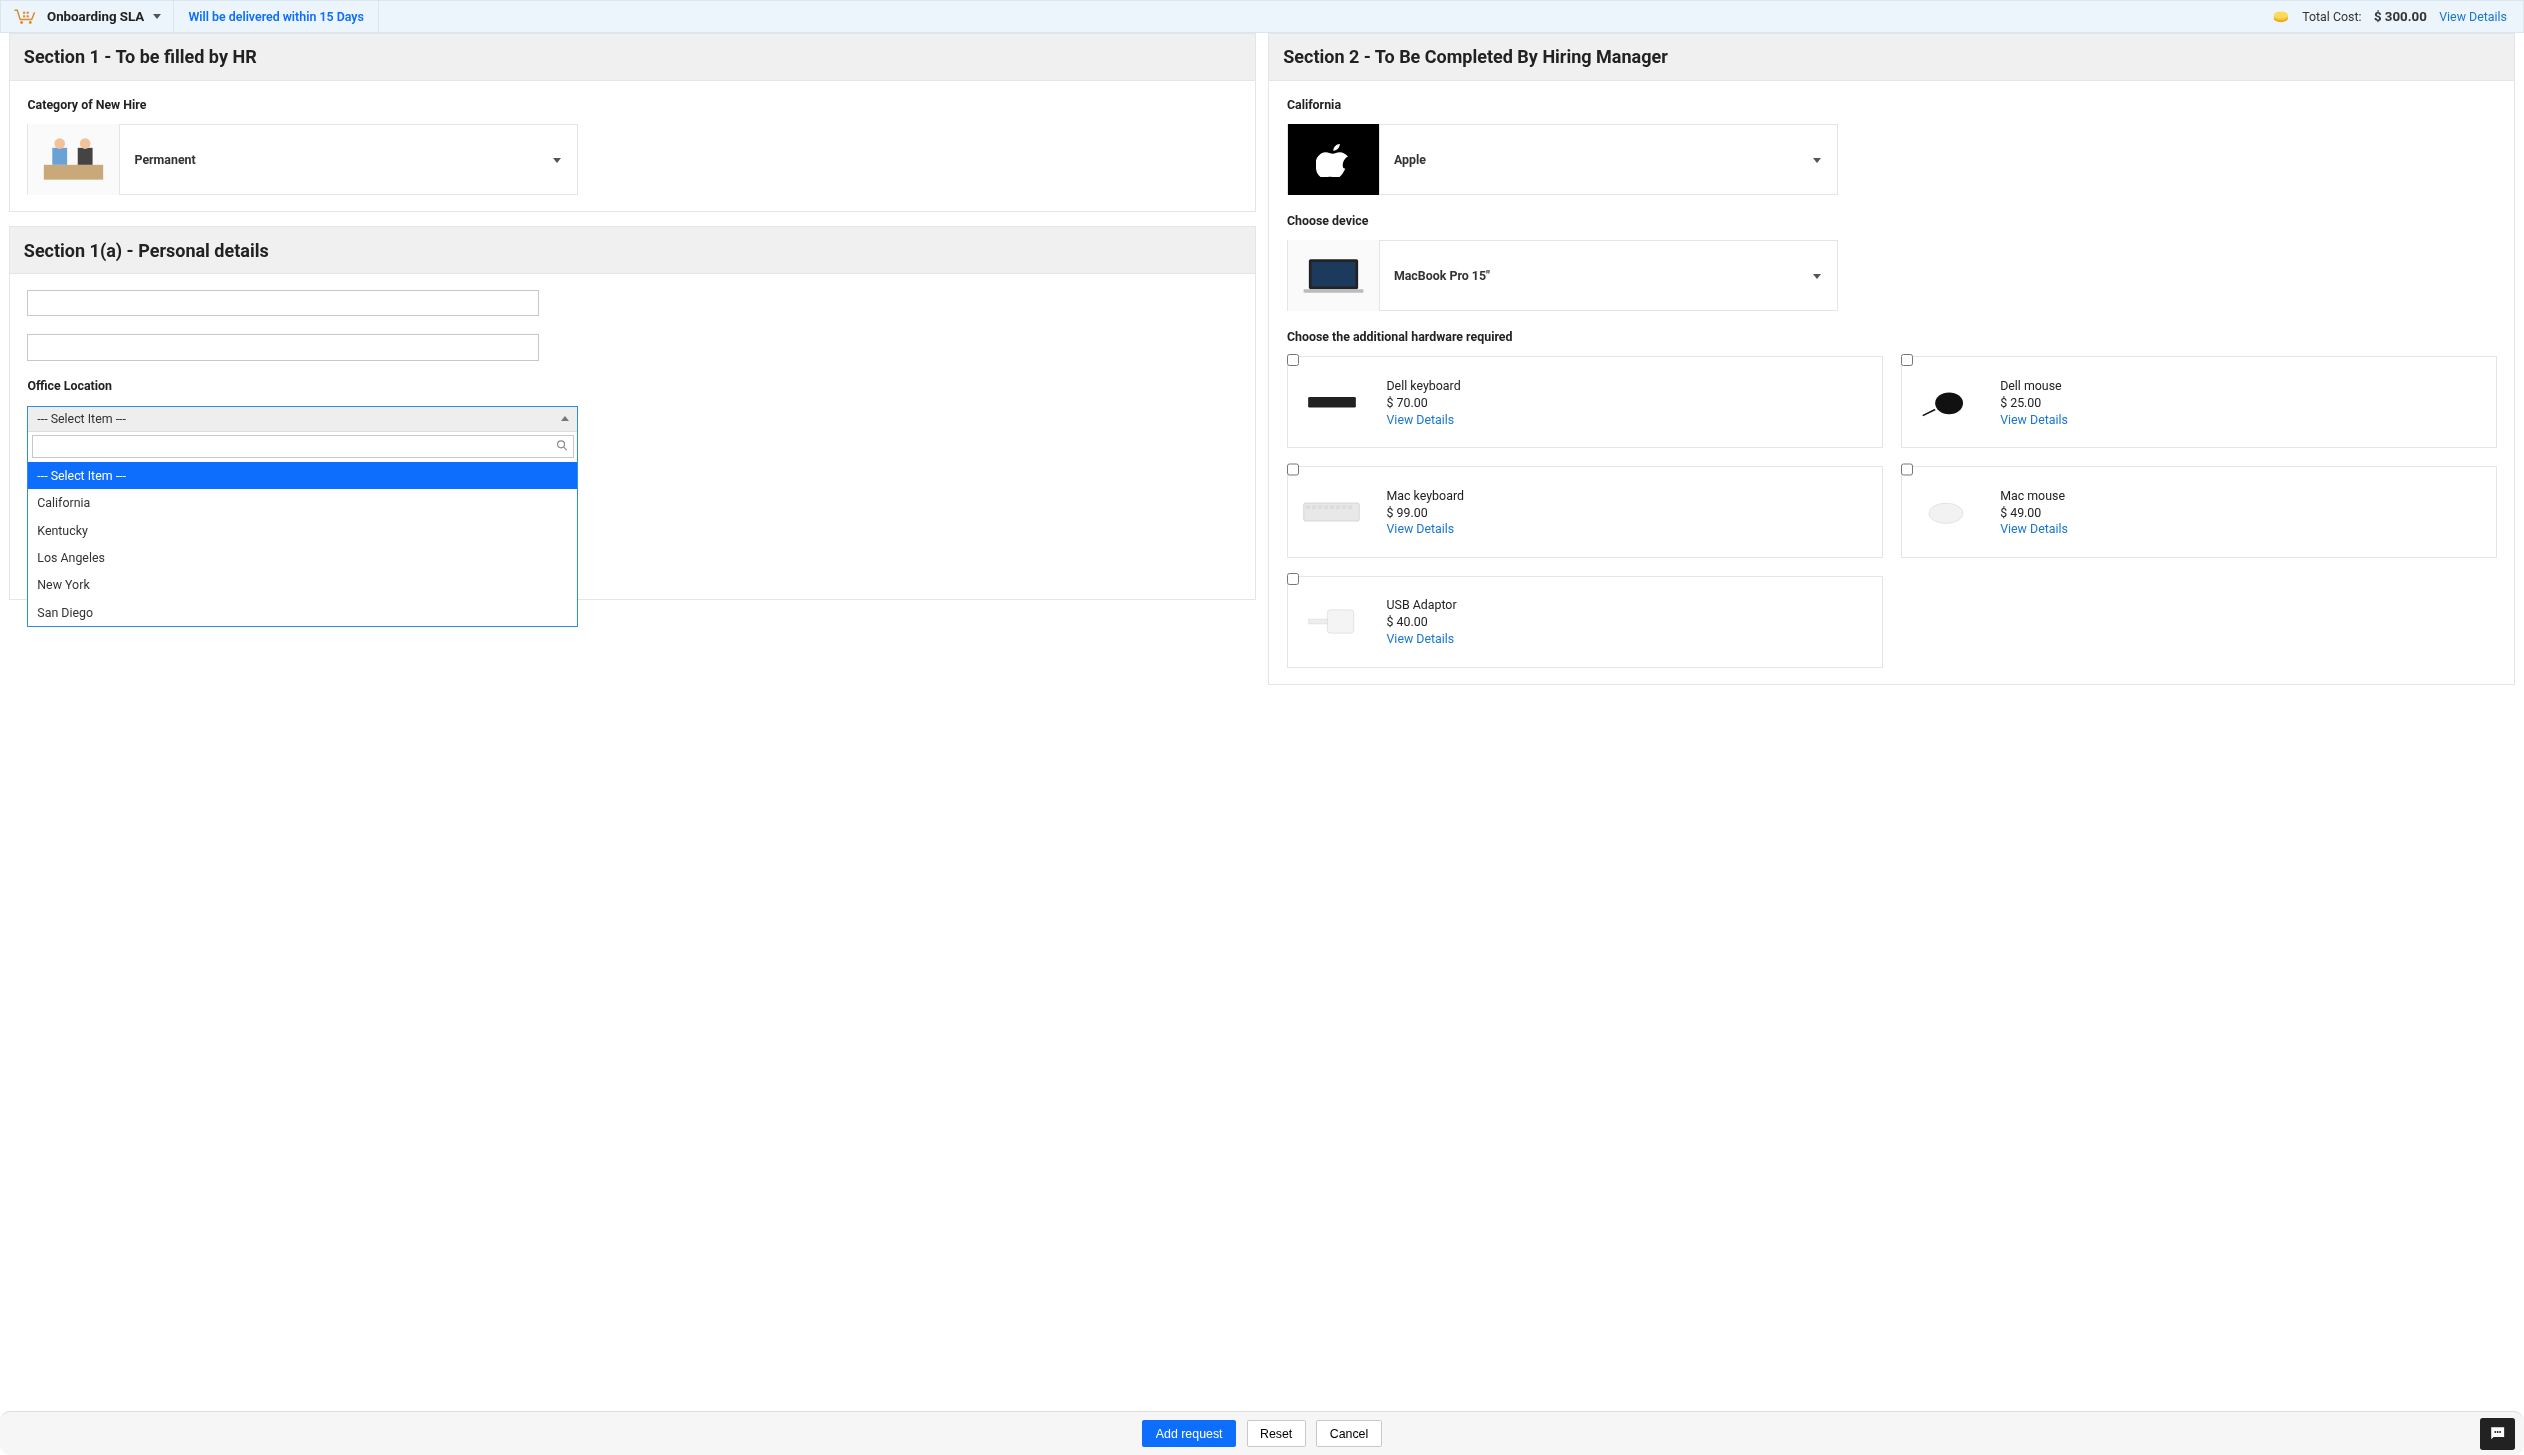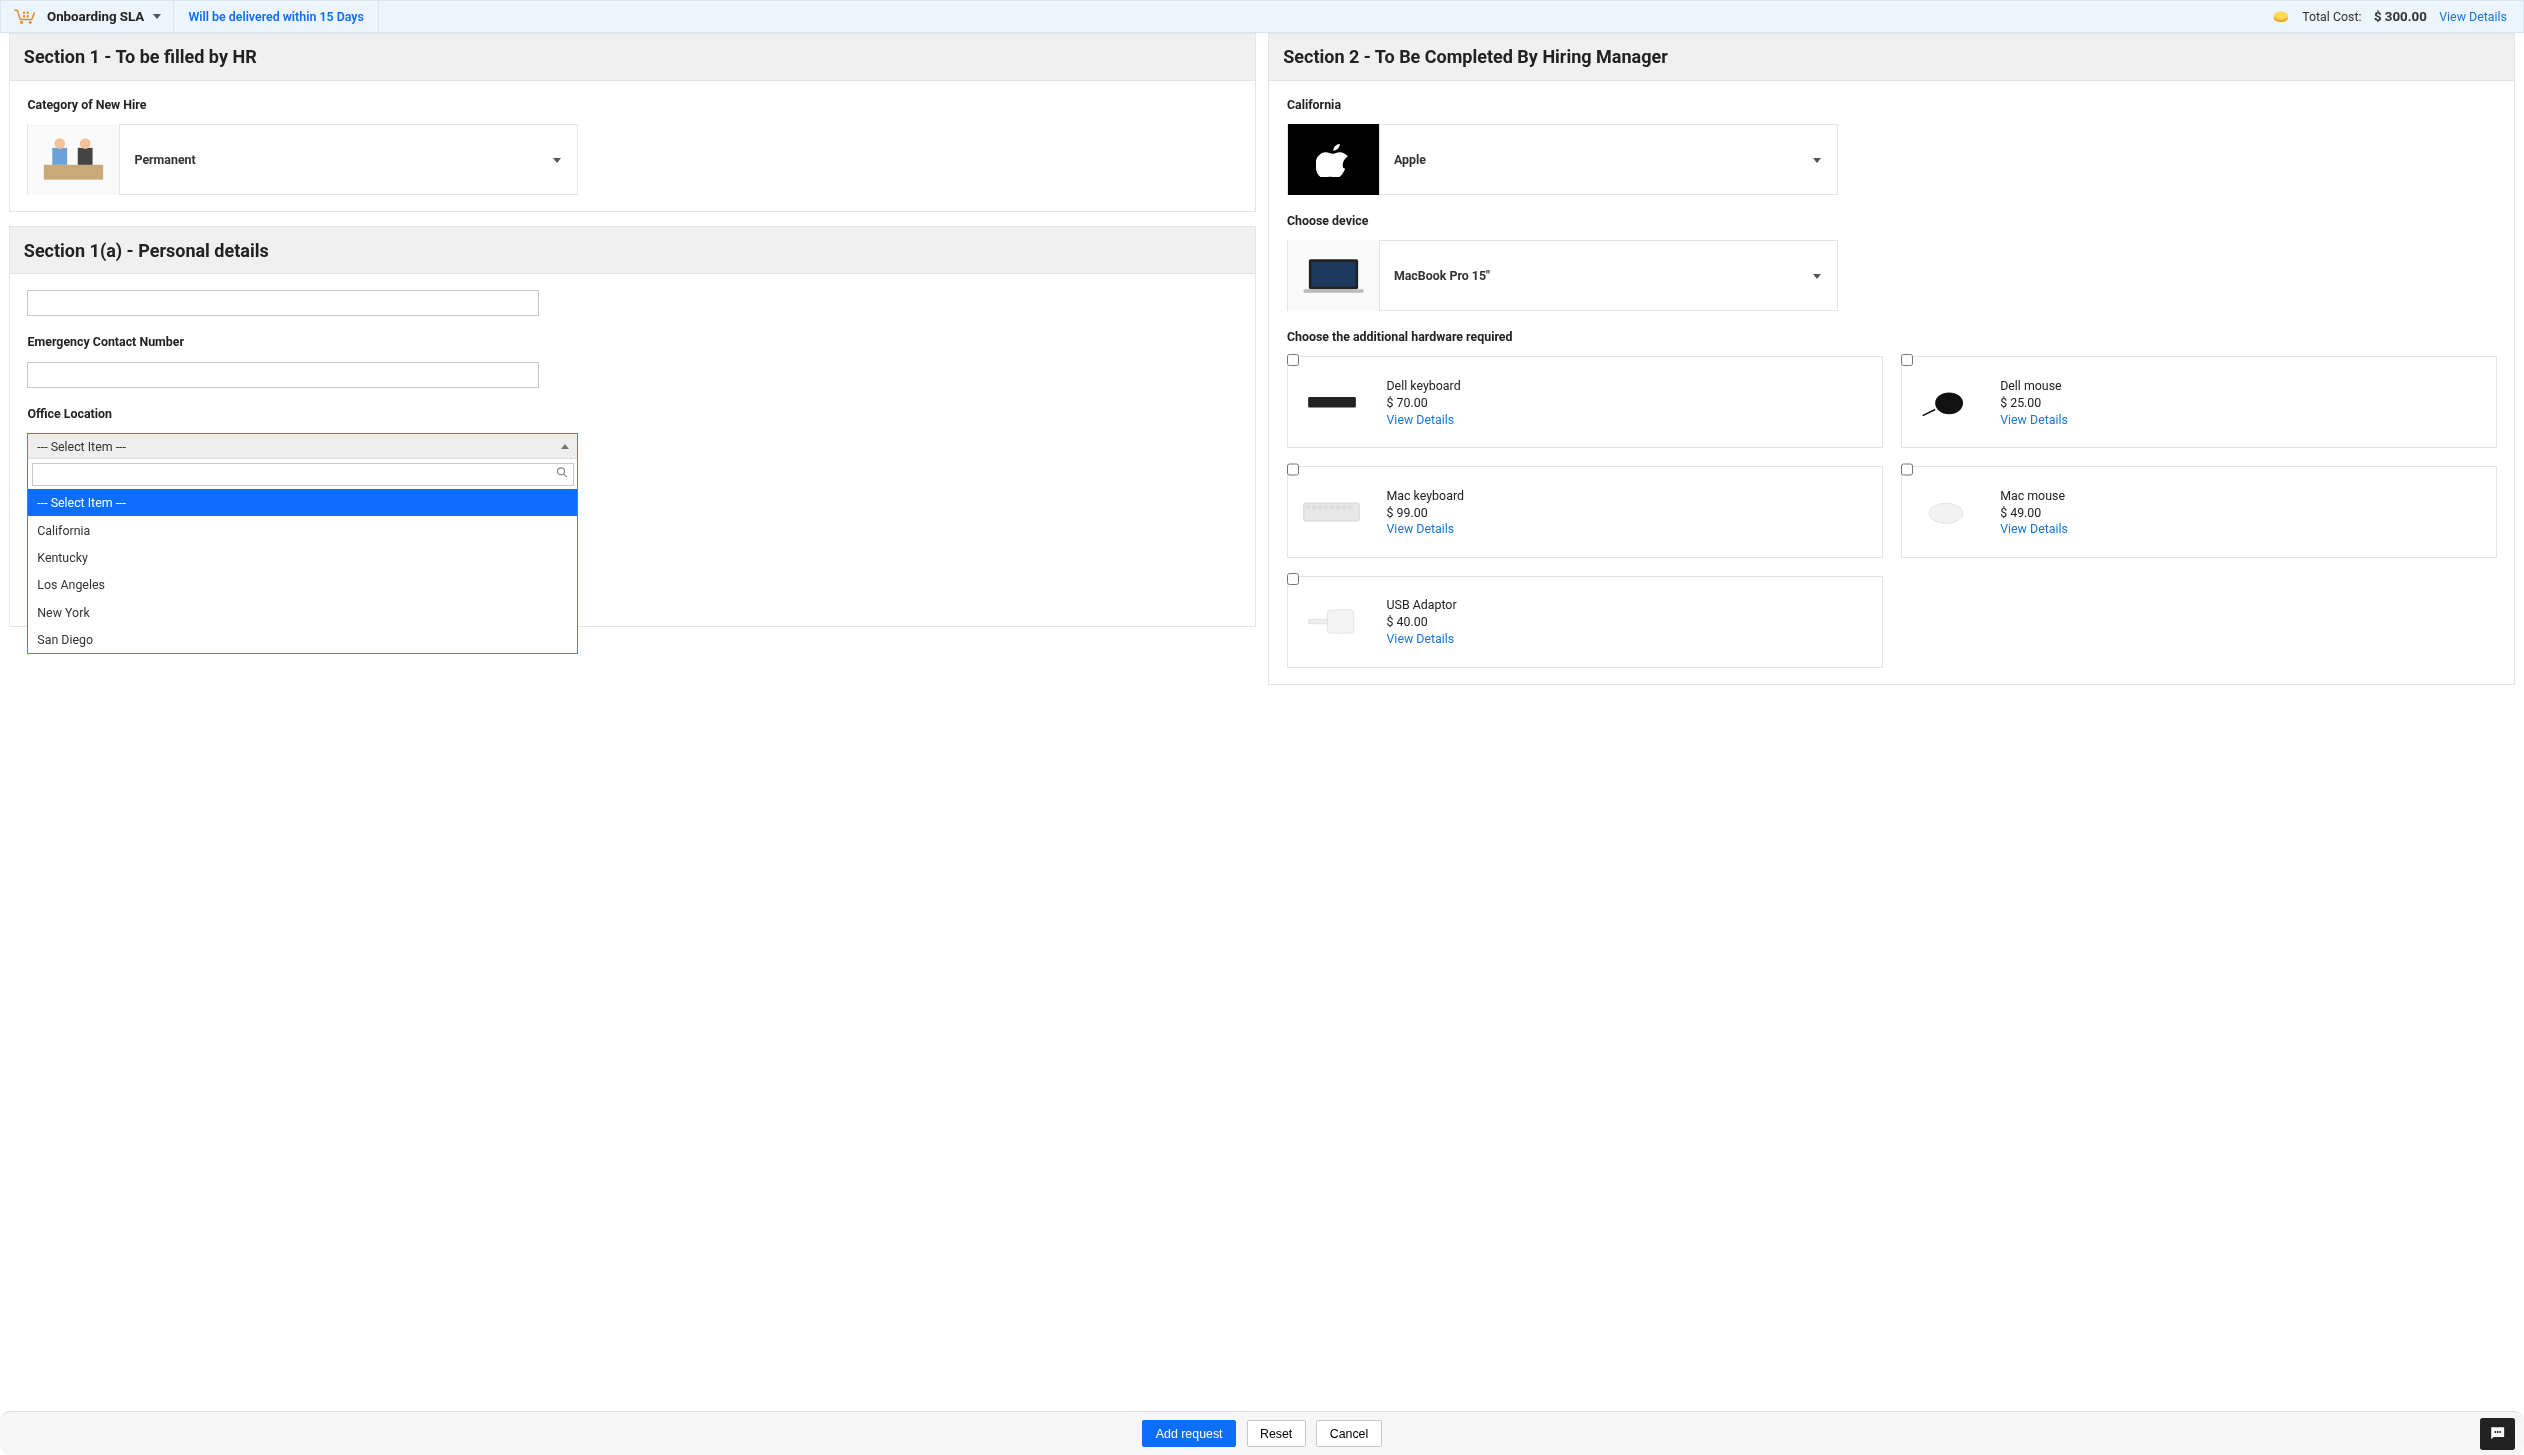--- a/index.html
+++ b/index.html
@@ -188,21 +188,20 @@
       </div>
     </div>
 
     <div class="panel" style="position:relative;">
       <div class="panel-header">Section 1(a) - Personal details</div>
       <div class="panel-body">
         <div class="field-block">
           <input class="text-input" type="text" value="" style="">
         </div>
         <div class="field-block">
-          <div class="field-label">Emergency Contact Number</div>
           <input class="text-input" type="text" value="" style="">
         </div>
         <div class="field-block" style="margin-bottom:0;">
           <div class="field-label">Office Location</div>
           <div class="dd-wrap">
             <div class="dd-popup">
               <div class="dd-selected">
                 <span>--- Select Item ---</span>
                 <span class="dd-caret-up"></span>
               </div>

